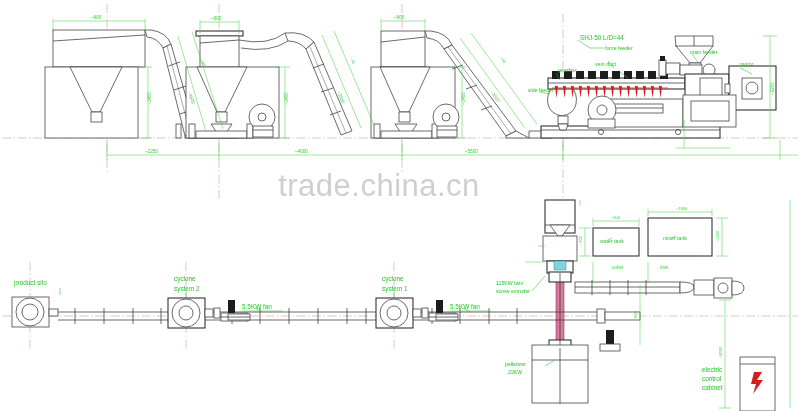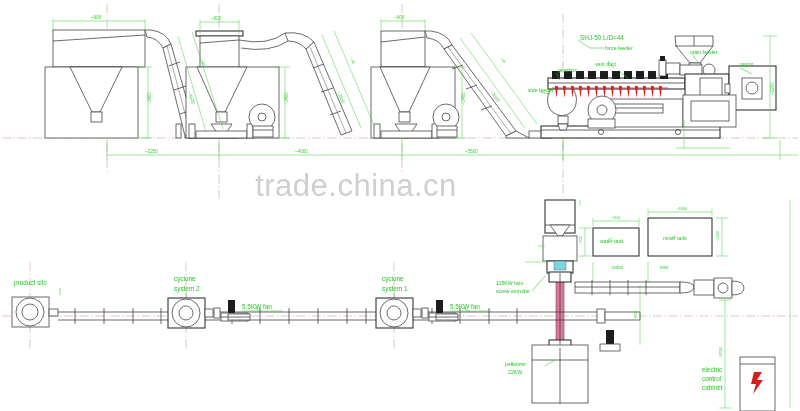--- a/index.html
+++ b/index.html
@@ -2,21 +2,21 @@
 <html><head>
 <meta charset="utf-8">
 <style>
   html,body{margin:0;padding:0;background:#ffffff;}
   body{width:800px;height:411px;overflow:hidden;
        font-family:"Liberation Sans", sans-serif;}
   #stage{position:relative;width:800px;height:411px;background:#fff;}
   svg.layer{position:absolute;left:0;top:0;width:800px;height:411px;}
   .wm{position:absolute;left:0;top:168px;width:712px;text-align:center;
       font-family:"Liberation Sans", sans-serif;font-size:31px;color:#cfcfcf;
-      letter-spacing:.5px;user-select:none;}
+      letter-spacing:.5px;user-select:none;padding-left:23px;}
   text{font-family:"Liberation Sans", sans-serif;}
   .glabel{fill:#27c427;font-size:5.2px;}
   .glabel-b{fill:#27c427;font-size:6.4px;}
   .gdim{fill:#3ad03a;font-size:4.6px;}
   .gdim-s{fill:#3ad03a;font-size:4.0px;}
   .blk{fill:none;stroke:#3a3a3a;stroke-width:.75;}
   .blk2{fill:none;stroke:#2b2b2b;stroke-width:1.05;}
   .thin{fill:none;stroke:#555;stroke-width:.5;}
   .grn{fill:none;stroke:#3ad03a;stroke-width:.5;}
   .grn2{fill:none;stroke:#27c427;stroke-width:.55;}

